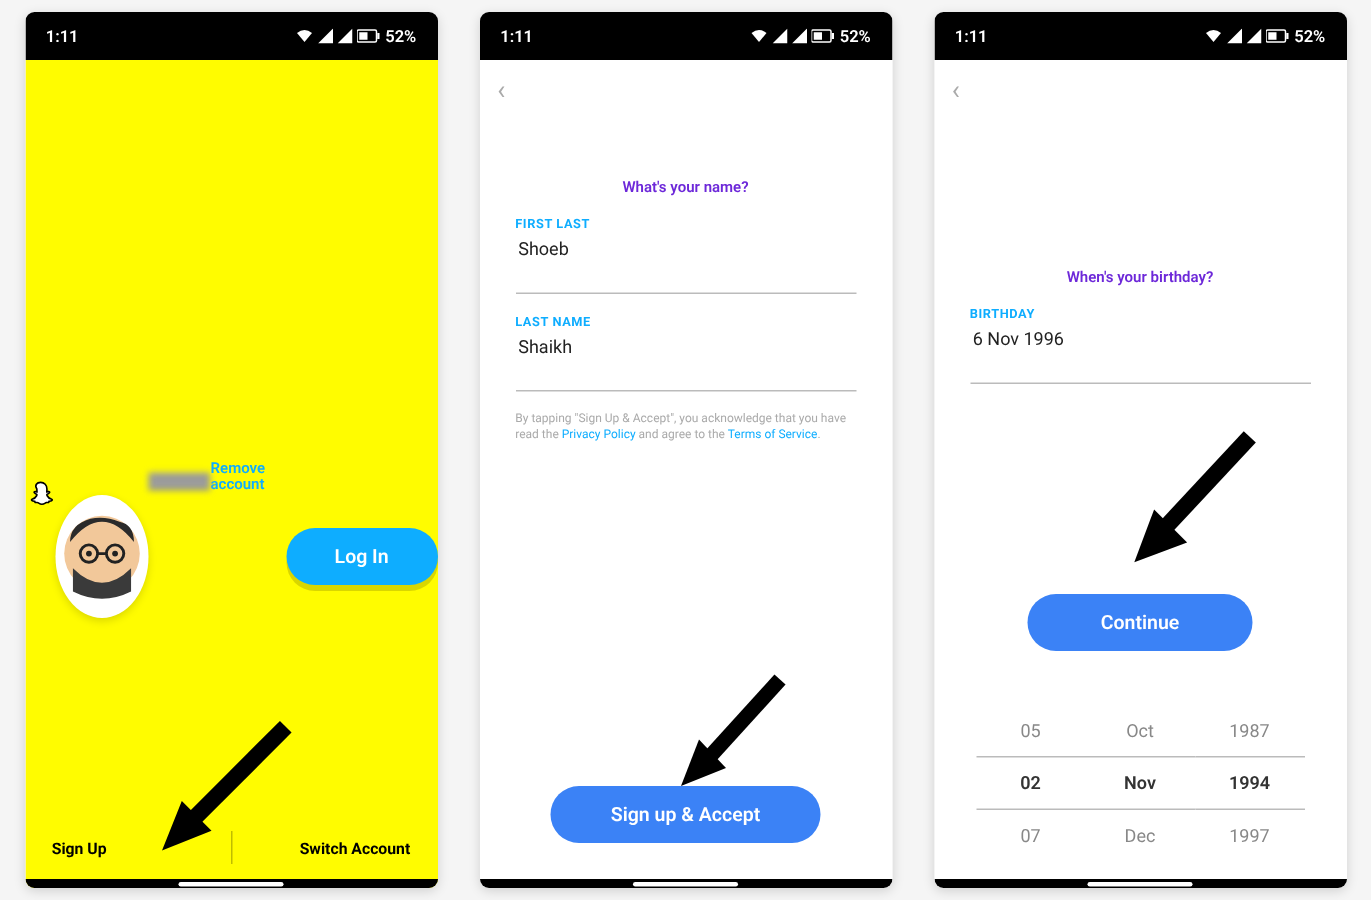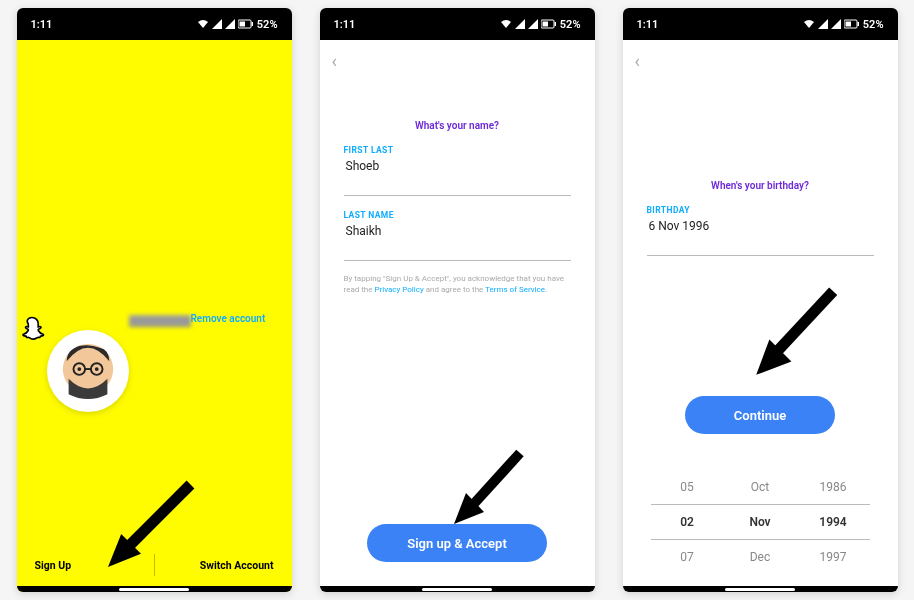--- a/index.html
+++ b/index.html
@@ -238,20 +238,21 @@
         <circle cx="23" cy="30" r="6" fill="none" stroke="#222" stroke-width="2"></circle>
         <circle cx="41" cy="30" r="6" fill="none" stroke="#222" stroke-width="2"></circle>
         <line x1="29" y1="30" x2="35" y2="30" stroke="#222" stroke-width="2"></line>
         <circle cx="23" cy="30" r="2" fill="#222"></circle>
         <circle cx="41" cy="30" r="2" fill="#222"></circle>
       </svg>
     </div>
     <div class="username-blur"></div>
     <div class="remove-account">Remove account</div>
 
+    <div class="login-btn">Log In</div>
 
     <div class="bottom-row">
       <span>Sign Up</span>
       <span>Switch Account</span>
     </div>
     <div class="bottom-divider"></div>
 
     <svg class="pointer" style="top:428px; left:80px;" width="110" height="110" viewBox="0 0 100 100">
       <line x1="85" y1="15" x2="25" y2="75" stroke="#000" stroke-width="10"></line>
       <polygon points="10,90 40,78 22,60" fill="#000"></polygon>
@@ -348,21 +349,21 @@
         <div class="date-row">05</div>
         <div class="date-row selected">02</div>
         <div class="date-row">07</div>
       </div>
       <div class="date-col">
         <div class="date-row">Oct</div>
         <div class="date-row selected">Nov</div>
         <div class="date-row">Dec</div>
       </div>
       <div class="date-col">
-        <div class="date-row">1986</div>
+        <div class="date-row">1987</div>
         <div class="date-row selected">1994</div>
         <div class="date-row">1997</div>
       </div>
     </div>
 
     <svg class="pointer" style="top:238px; left:120px;" width="110" height="110" viewBox="0 0 100 100">
       <line x1="82" y1="12" x2="28" y2="70" stroke="#000" stroke-width="10"></line>
       <polygon points="12,88 44,76 24,56" fill="#000"></polygon>
     </svg>
   </div>

